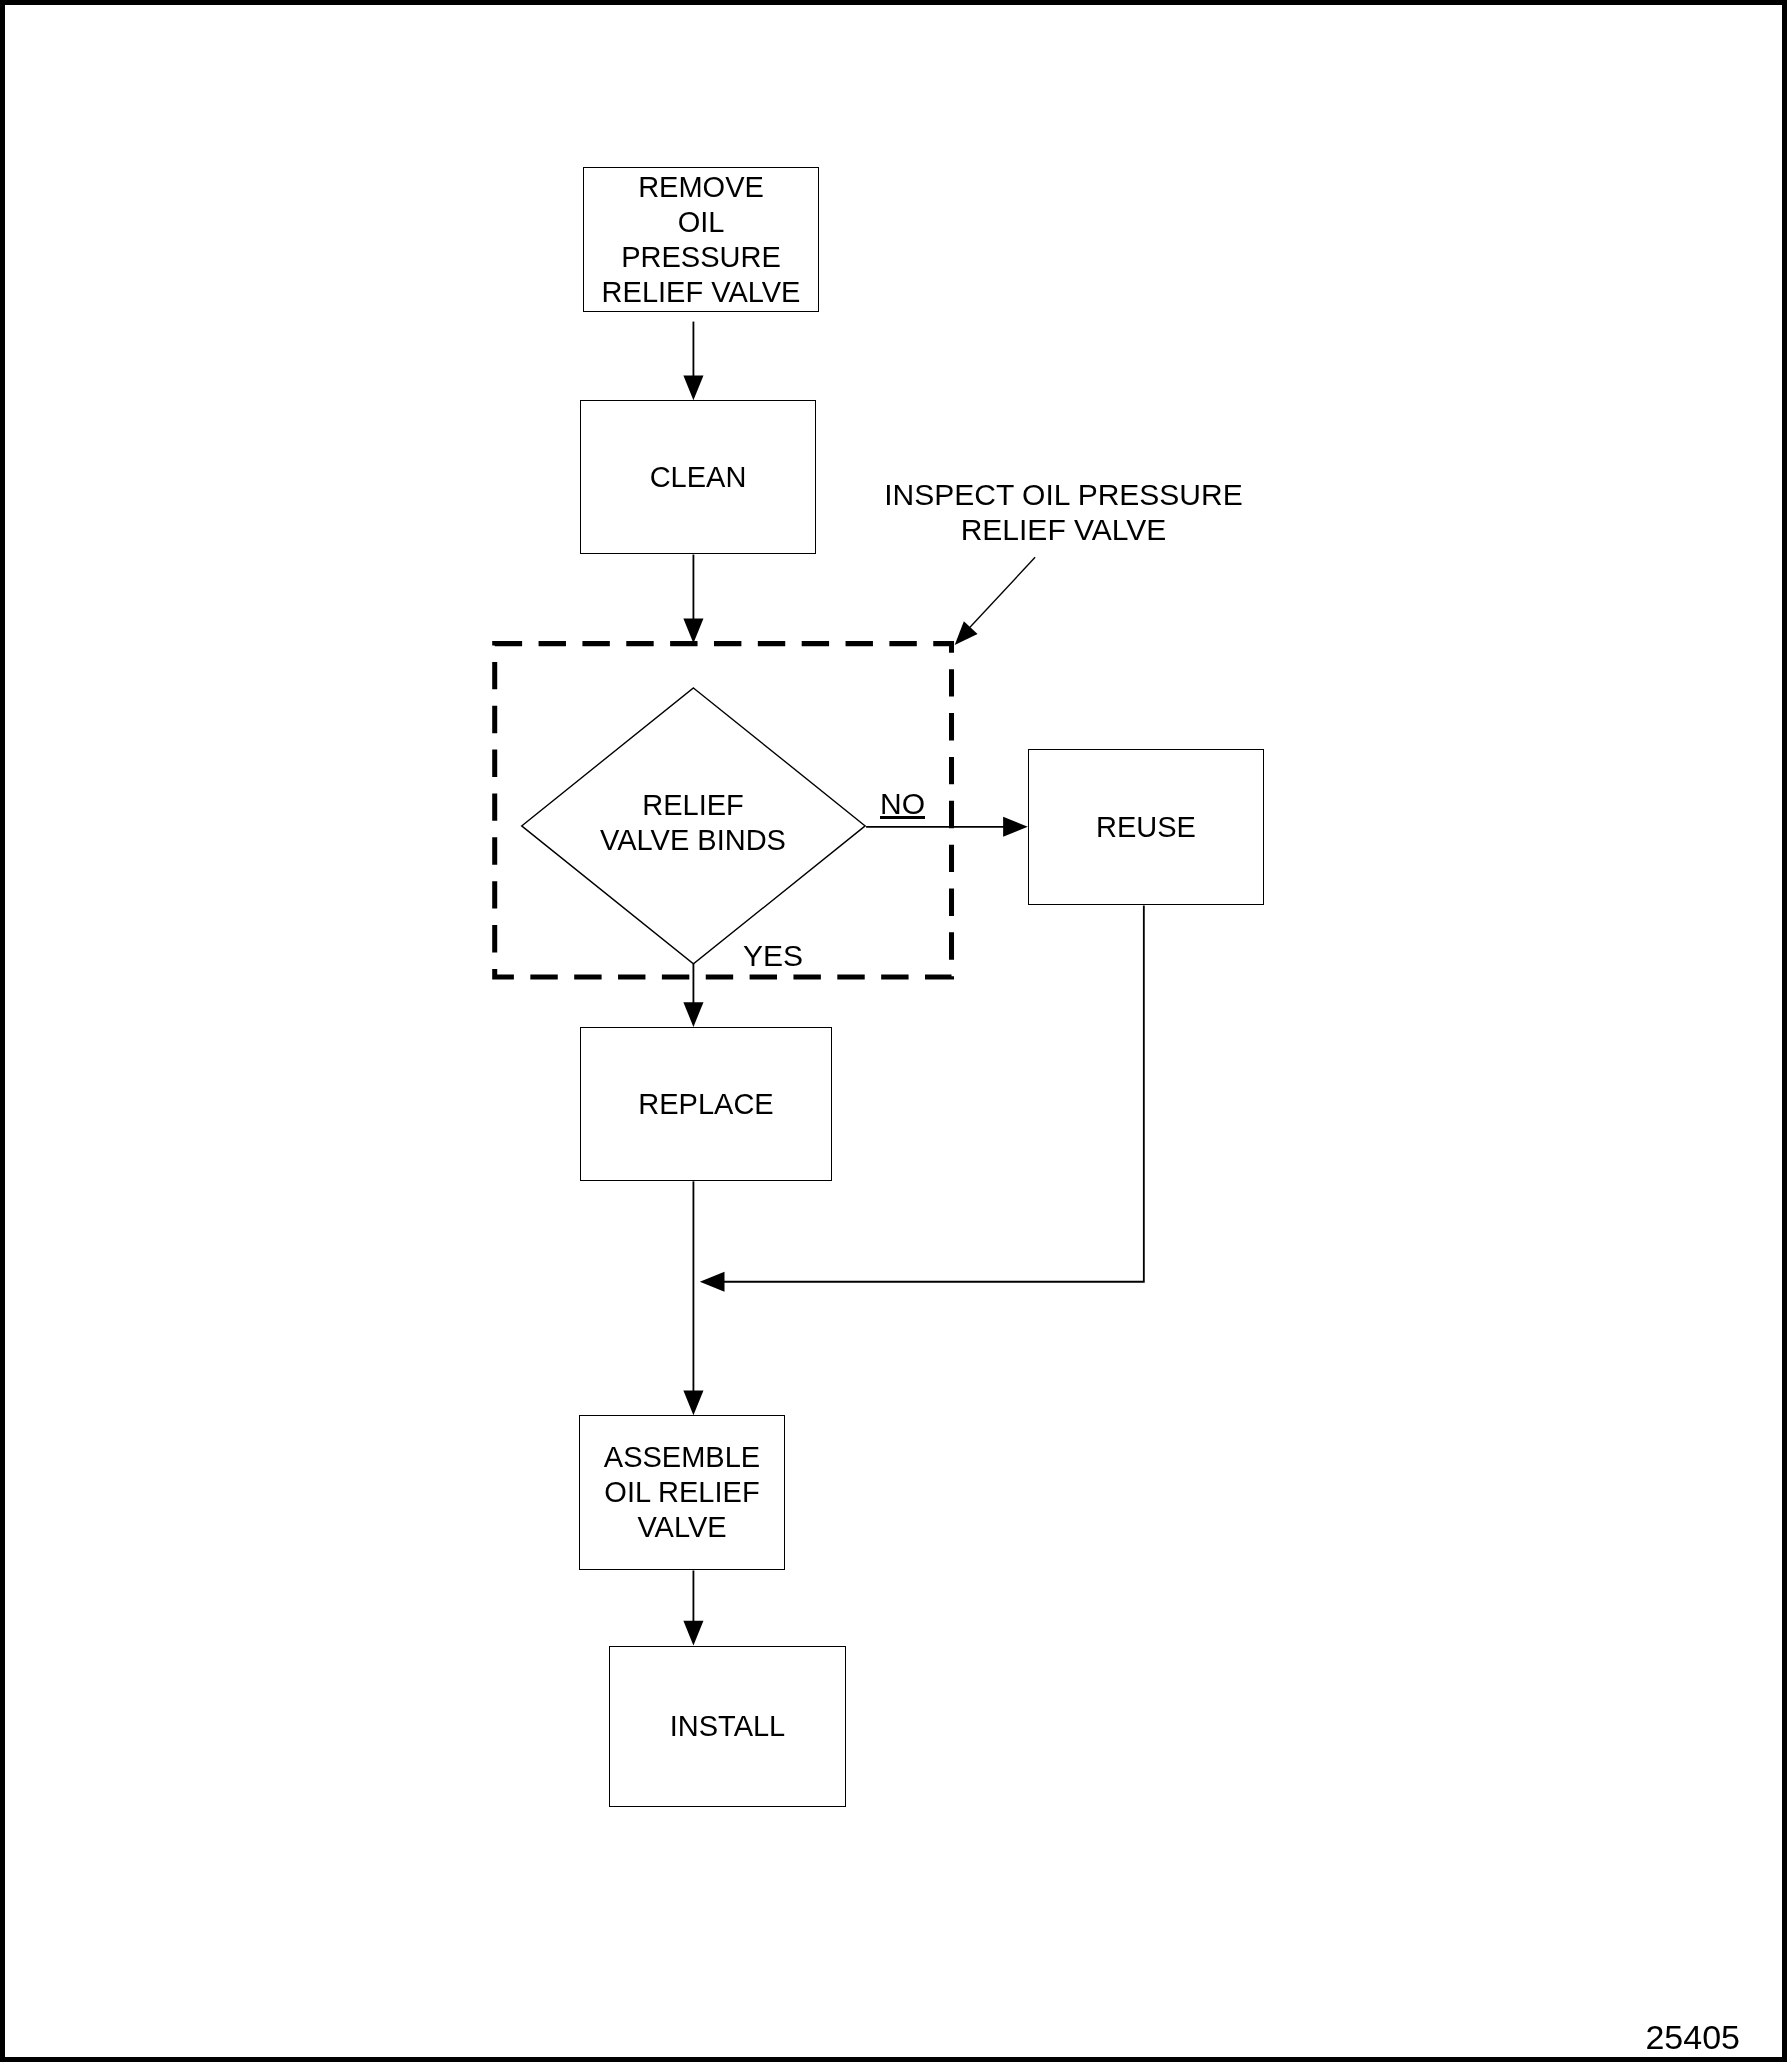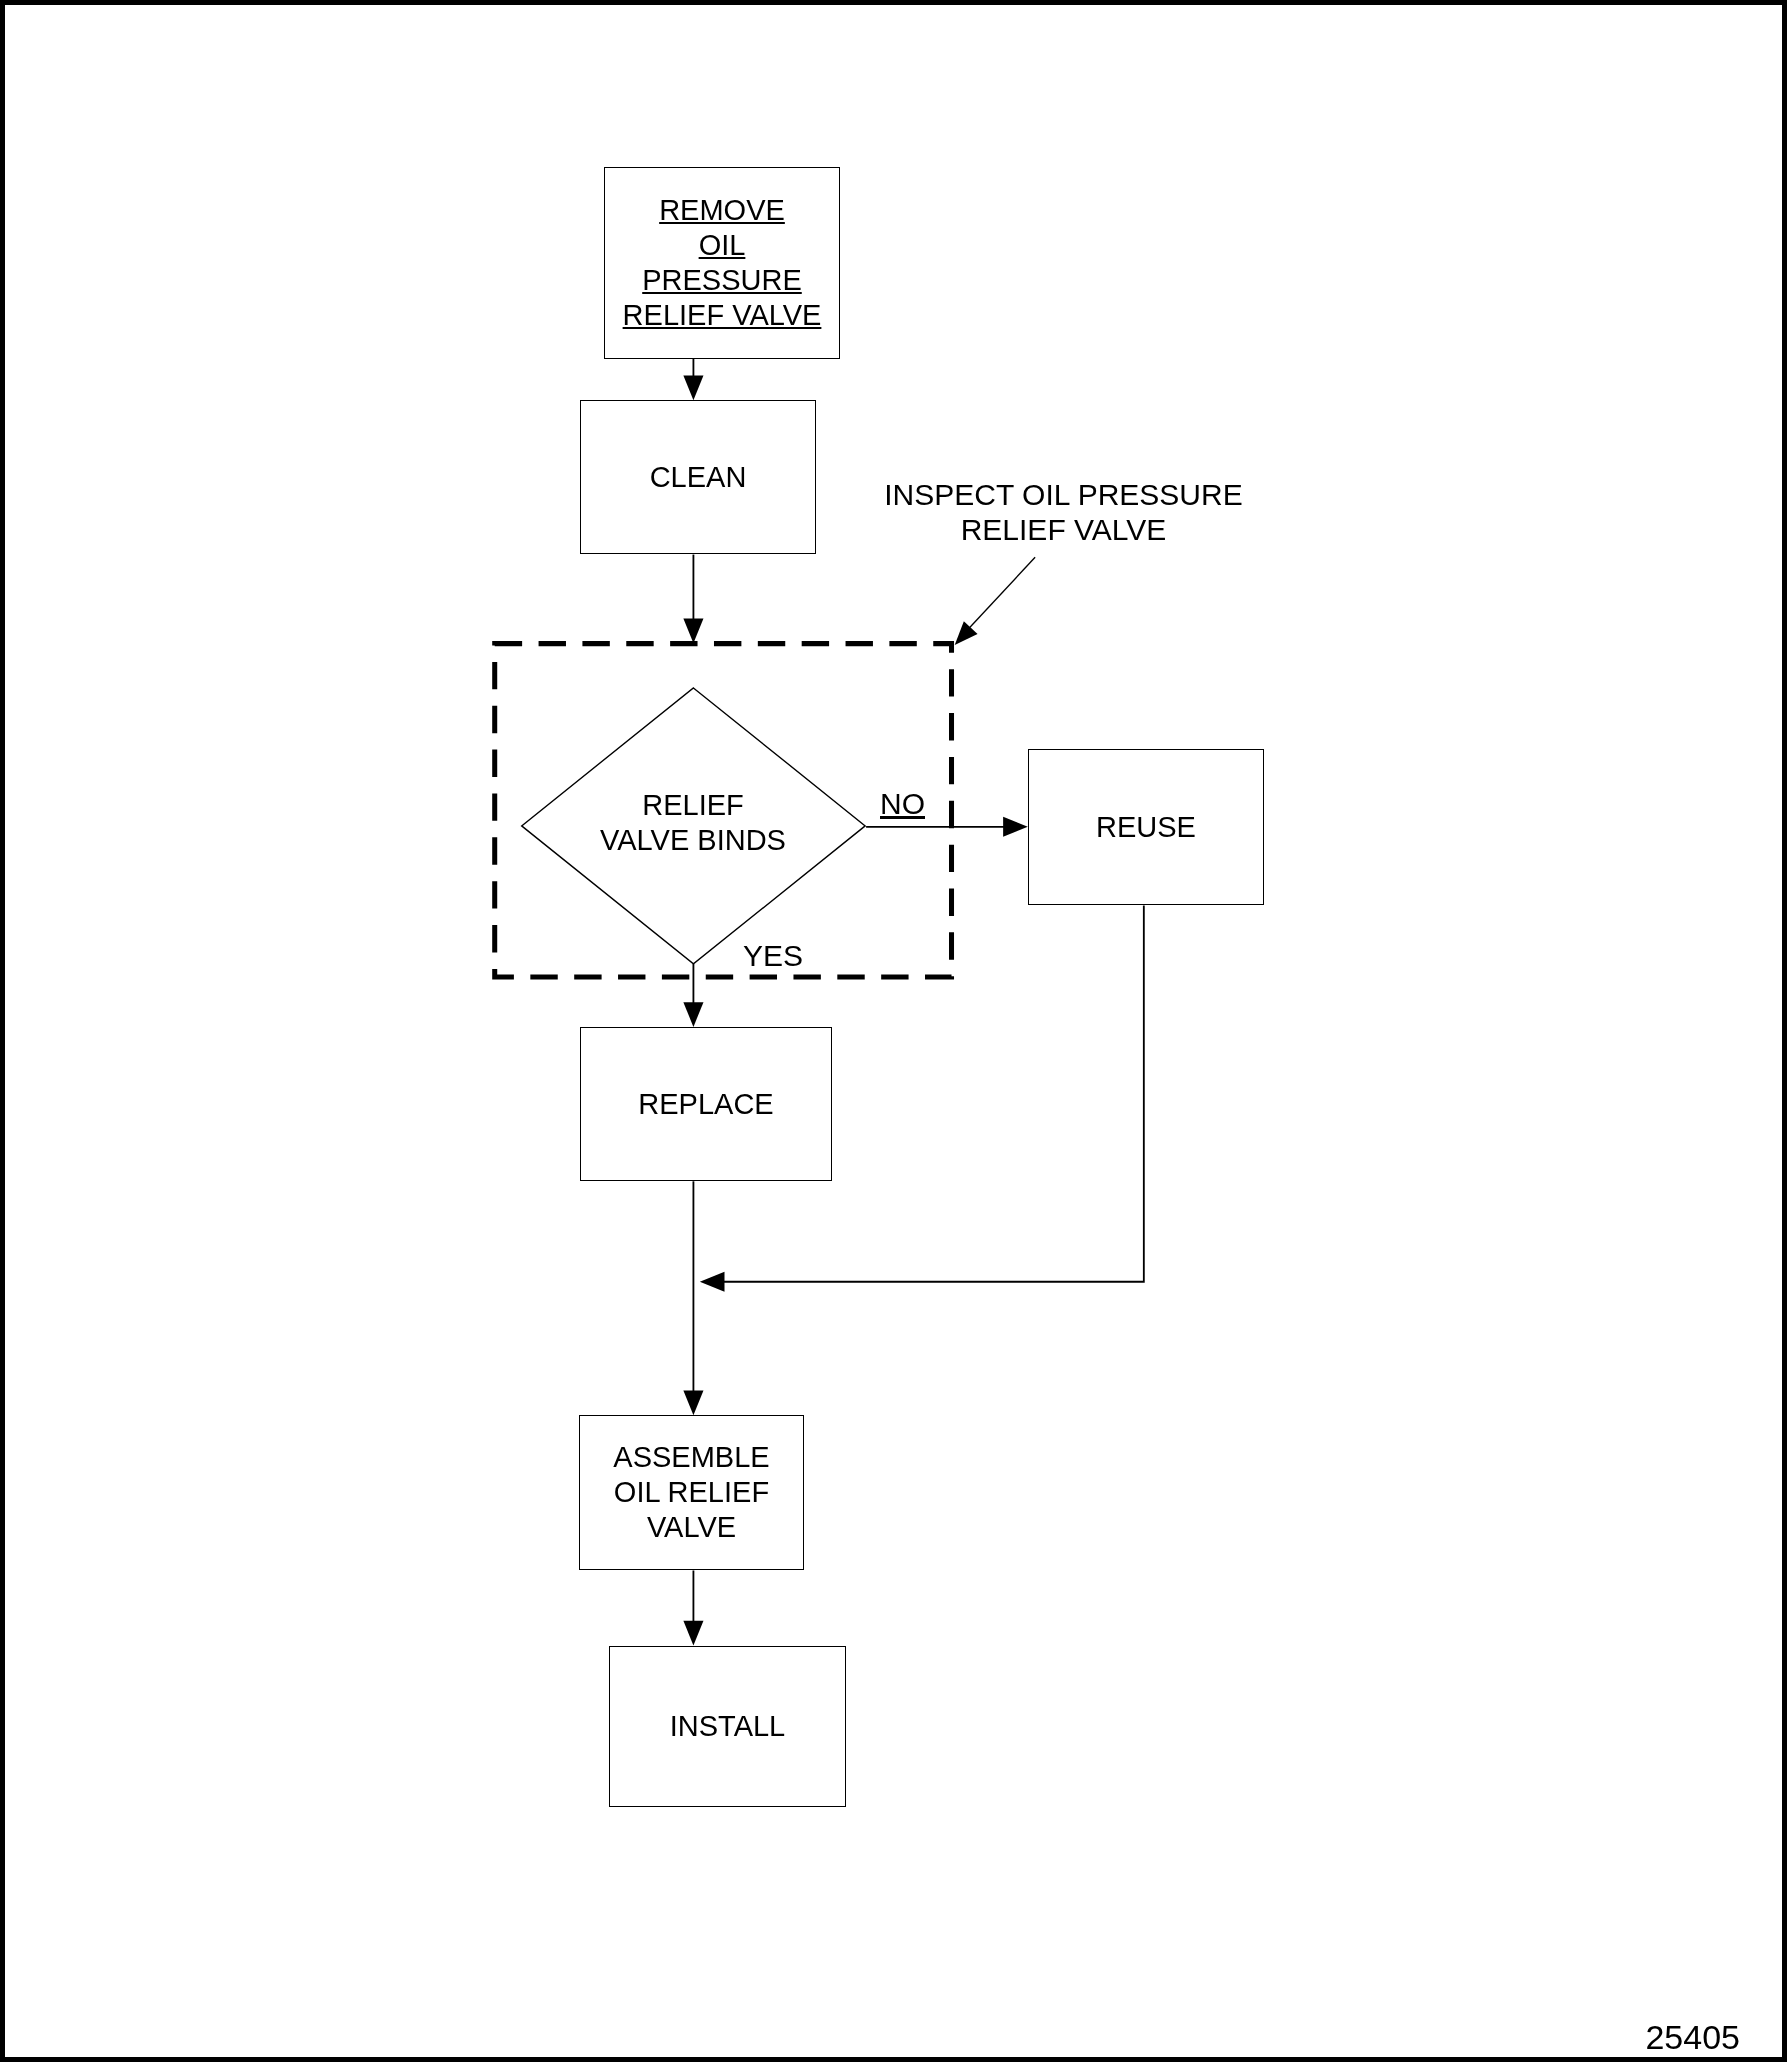--- a/index.html
+++ b/index.html
@@ -32,25 +32,25 @@
     background: #ffffff;
     display: flex;
     align-items: center;
     justify-content: center;
     text-align: center;
     font-size: 29px;
     line-height: 35px;
     box-sizing: border-box;
   }
   .prelabel { white-space: pre-line; }
-  #node-remove   { left: 604px; top: 167px;  width: 236px; height: 192px; text-decoration: underline; }
+  #node-remove   { left: 583px; top: 167px;  width: 236px; height: 145px; }
   #node-clean    { left: 580px; top: 400px;  width: 236px; height: 154px; }
   #node-reuse    { left: 1028px; top: 749px; width: 236px; height: 156px; }
   #node-replace  { left: 580px; top: 1027px; width: 252px; height: 154px; }
-  #node-assemble { left: 579px; top: 1415px; width: 225px; height: 155px; align-items: center; }
+  #node-assemble { left: 579px; top: 1415px; width: 206px; height: 155px; align-items: center; }
   #node-install  { left: 609px; top: 1646px; width: 237px; height: 161px; }
   #decision-label {
     position: absolute;
     left: 556px; top: 788px; width: 274px;
     text-align: center;
     font-size: 29px;
     line-height: 35px;
   }
   #inspect-note {
     position: absolute;

